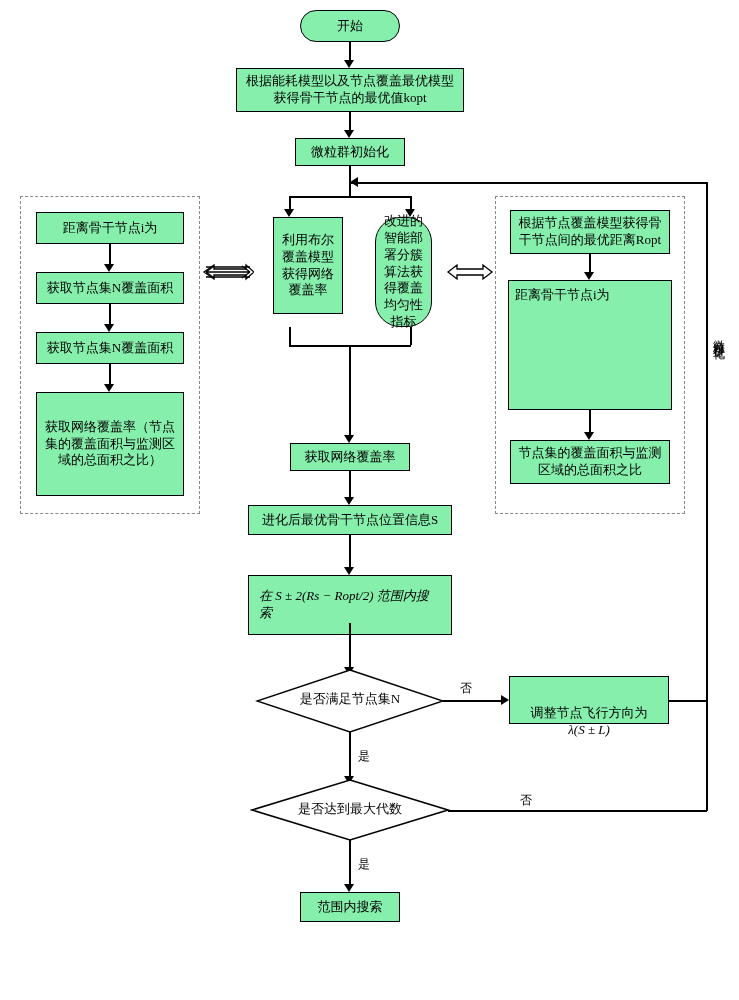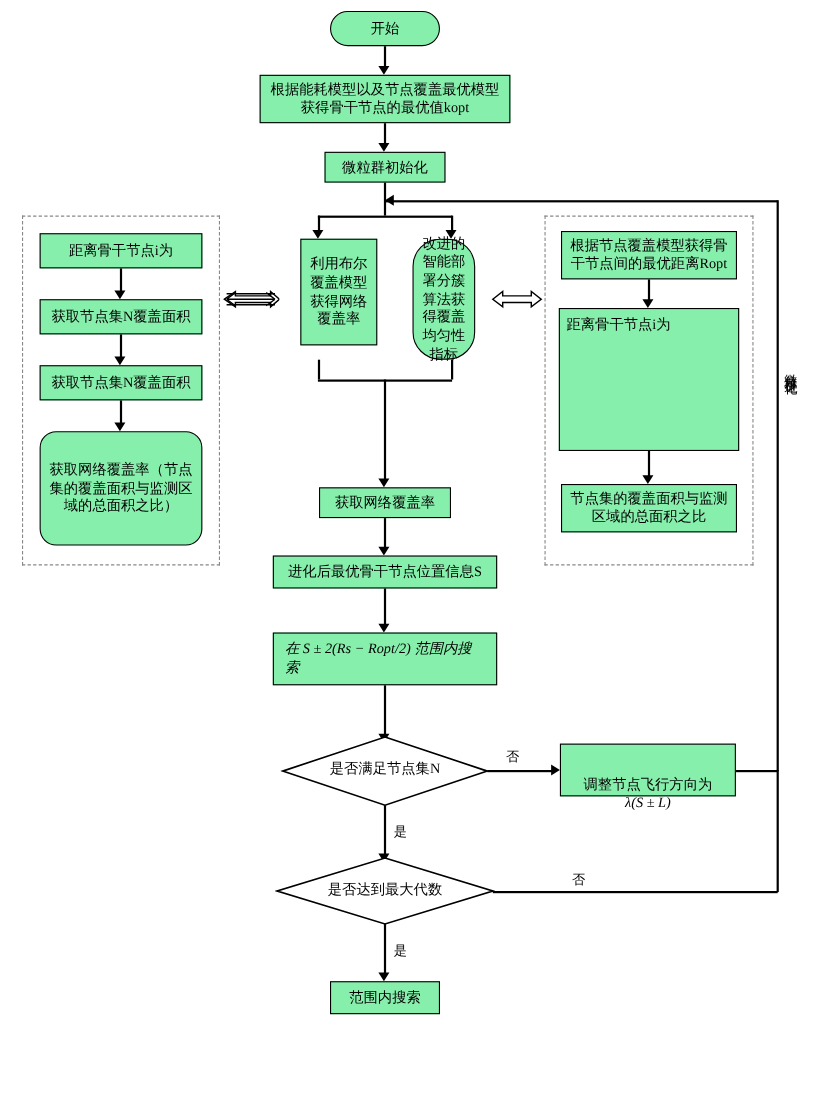--- a/index.html
+++ b/index.html
@@ -100,21 +100,21 @@
 <div class="node" style="left:36px; top:272px; width:148px; height:32px;">
     <span>获取节点集N覆盖面积</span>
   </div>
 <div class="line vline" style="left:109px; top:304px; height:22px;"></div>
 <div class="arrow-head arrow-down" style="left:104px; top:324px;"></div>
 <div class="node" style="left:36px; top:332px; width:148px; height:32px;">
     <span>获取节点集N覆盖面积</span>
   </div>
 <div class="line vline" style="left:109px; top:364px; height:22px;"></div>
 <div class="arrow-head arrow-down" style="left:104px; top:384px;"></div>
-<div class="node" style="left:36px; top:392px; width:148px; height:104px;border-radius:15px;">
+<div class="node" style="left:36px; top:392px; width:148px; height:104px;">
     <span>获取网络覆盖率（节点集的覆盖面积与监测区域的总面积之比）</span>
   </div>
 
 <svg style="position:absolute; left:202px; top:260px; width:52px; height:24px;">
   <path d="M4 12 L48 12 M4 12 L12 6 M4 12 L12 18 M48 12 L40 6 M48 12 L40 18 M4 7 L48 7 M4 17 L48 17" stroke="#000" stroke-width="1.3" fill="none"></path>
   <polygon points="2,12 12,5 12,9 44,9 44,5 52,12 44,19 44,15 12,15 12,19" fill="none" stroke="#000" stroke-width="1.3"></polygon>
 </svg>
 
 <div class="dashed-group" style="left:495px; top:196px; width:190px; height:318px;"></div>
 <div class="node" style="left:510px; top:210px; width:160px; height:44px;">
@@ -150,21 +150,21 @@
 <div class="line vline" style="left:349px; top:471px; height:28px;"></div>
 <div class="arrow-head arrow-down" style="left:344px; top:497px;"></div>
 
 <div class="node" style="left:248px; top:505px; width:204px; height:30px;">
     <span>进化后最优骨干节点位置信息S</span>
   </div>
 
 <div class="line vline" style="left:349px; top:535px; height:34px;"></div>
 <div class="arrow-head arrow-down" style="left:344px; top:567px;"></div>
 
-<div class="node" style="left:248px; top:575px; width:204px; height:48px; text-align:left; padding:6px 10px;">
+<div class="node" style="left:248px; top:575px; width:204px; height:60px; text-align:left; padding:6px 10px;">
   <span class="formula" style="font-size:13px;">在 S ± 2(Rs − Ropt/2) 范围内搜索</span>
 </div>
 
 <div class="line vline" style="left:349px; top:623px; height:46px;"></div>
 <div class="arrow-head arrow-down" style="left:344px; top:667px;"></div>
 
 <svg style="position:absolute; left:255px; top:668px; width:190px; height:66px;">
   <polygon points="95,2 188,33 95,64 2,33" fill="#fff" stroke="#000" stroke-width="1.5"></polygon>
 </svg>
 <div style="position:absolute; left:285px; top:690px; width:130px; text-align:center;"><span>是否满足节点集N</span></div>

